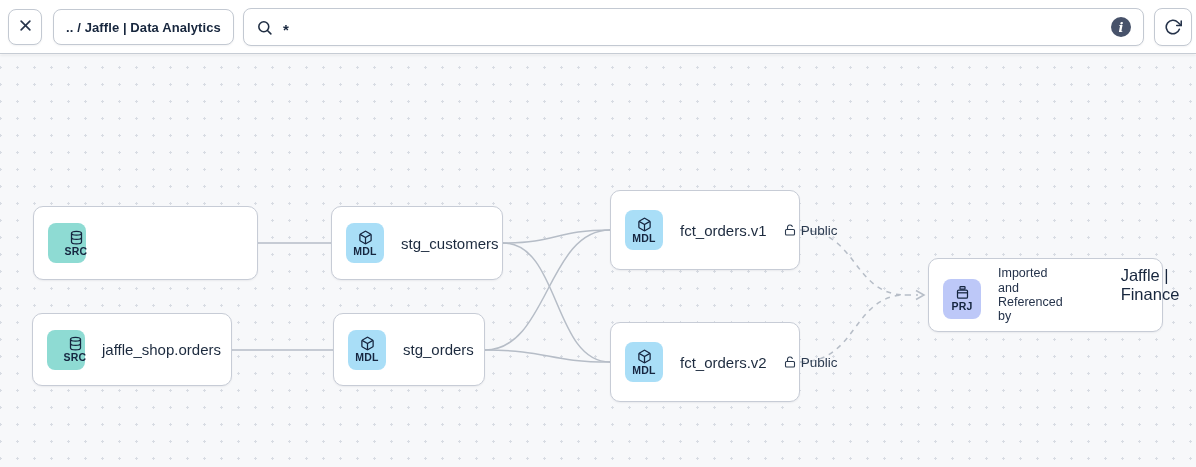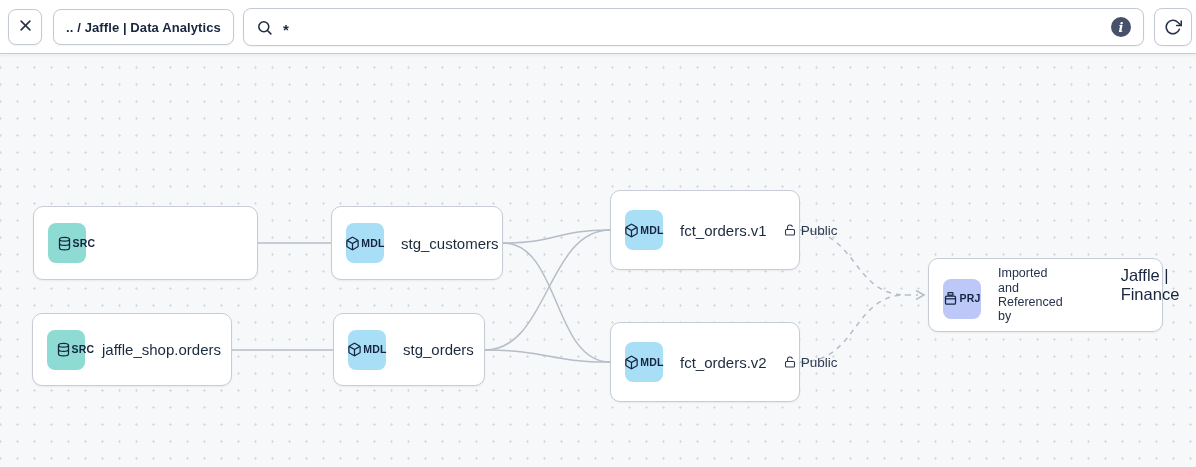--- a/index.html
+++ b/index.html
@@ -66,21 +66,21 @@
     border: 1px solid #c7ccd6;
     border-radius: 10px;
     box-shadow: 0 1px 2px rgba(16,24,40,.06);
     display: flex; align-items: center;
     padding: 0 16px 0 14px; gap: 17px;
     cursor: pointer;
   }
   .badge {
     flex: none;
     width: 38px; height: 40px; border-radius: 8px;
-    display: flex; align-items: center; justify-content: center;
+    display: flex; flex-direction: column; align-items: center; justify-content: center;
     gap: 1px; color: #15253f;
   }
   .badge .badge-label { font-size: 10.5px; font-weight: 700; letter-spacing: .2px; line-height: 1; }
   .badge svg { display: block; }
   .badge-src { background: #8edbd3; padding-left: 18px; }
   .badge-mdl { background: #a9def7; }
   .badge-prj { background: #bdc8f8; margin-top: 7px; }
 
   .node-label { font-size: 15px; font-weight: 500; color: #1c2a3e; white-space: nowrap; }
   .node-text  { display: flex; flex-direction: row; gap: 17px; }

